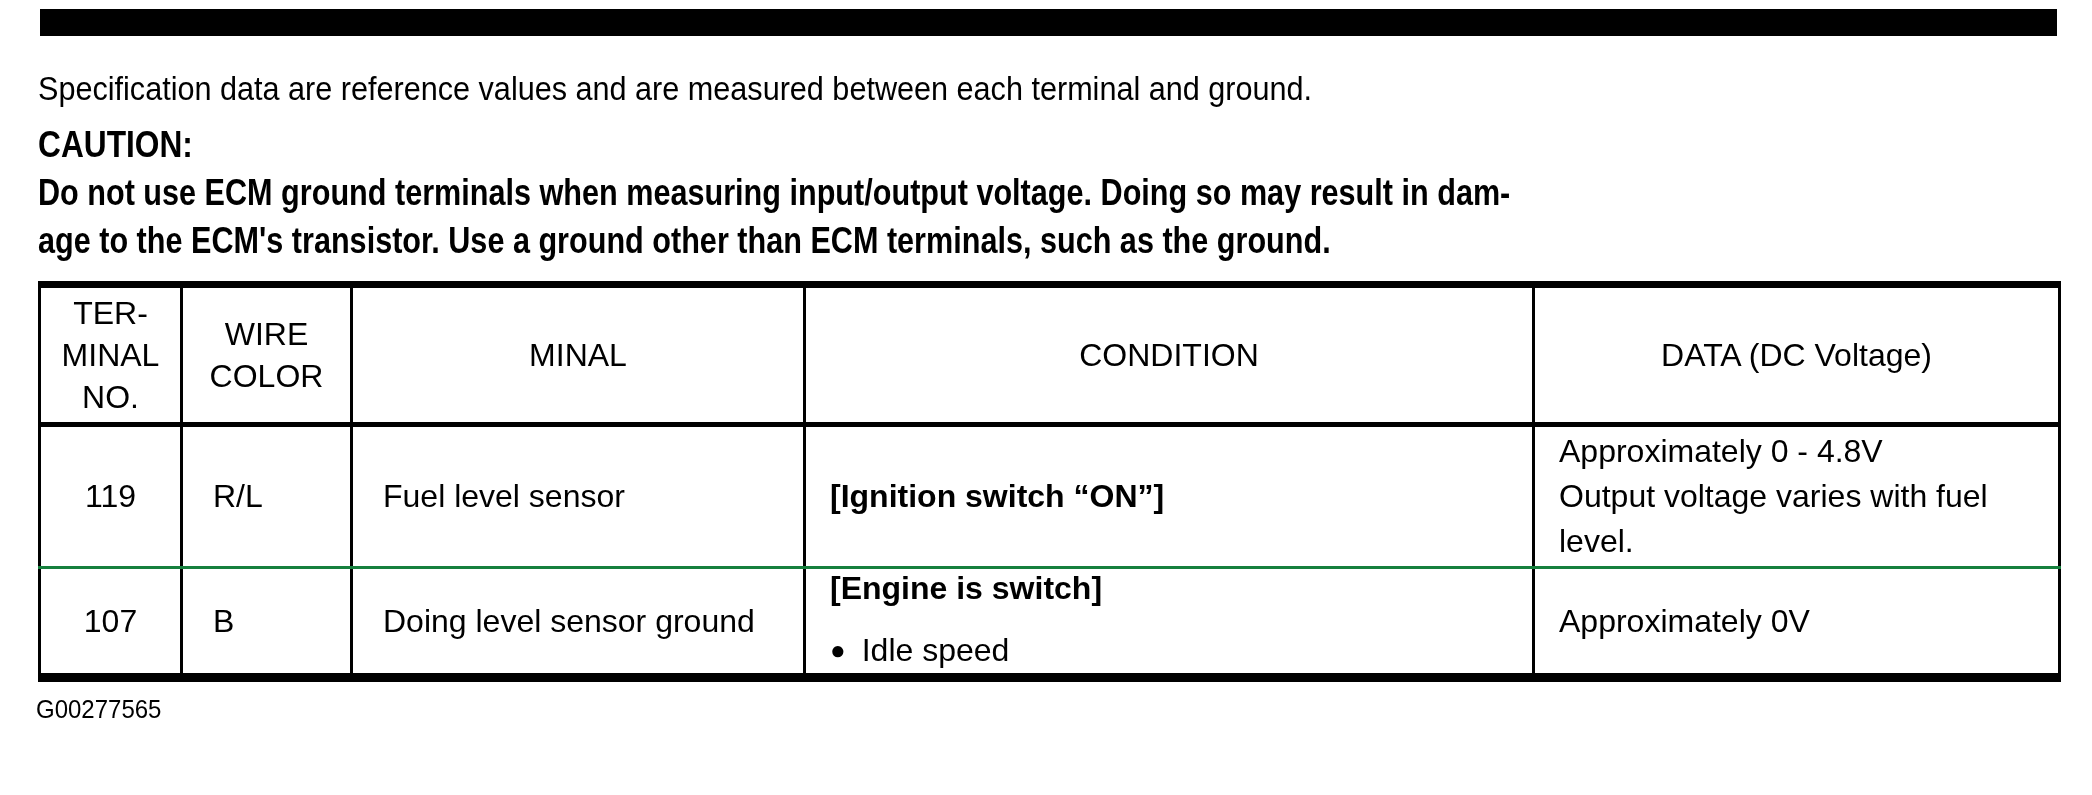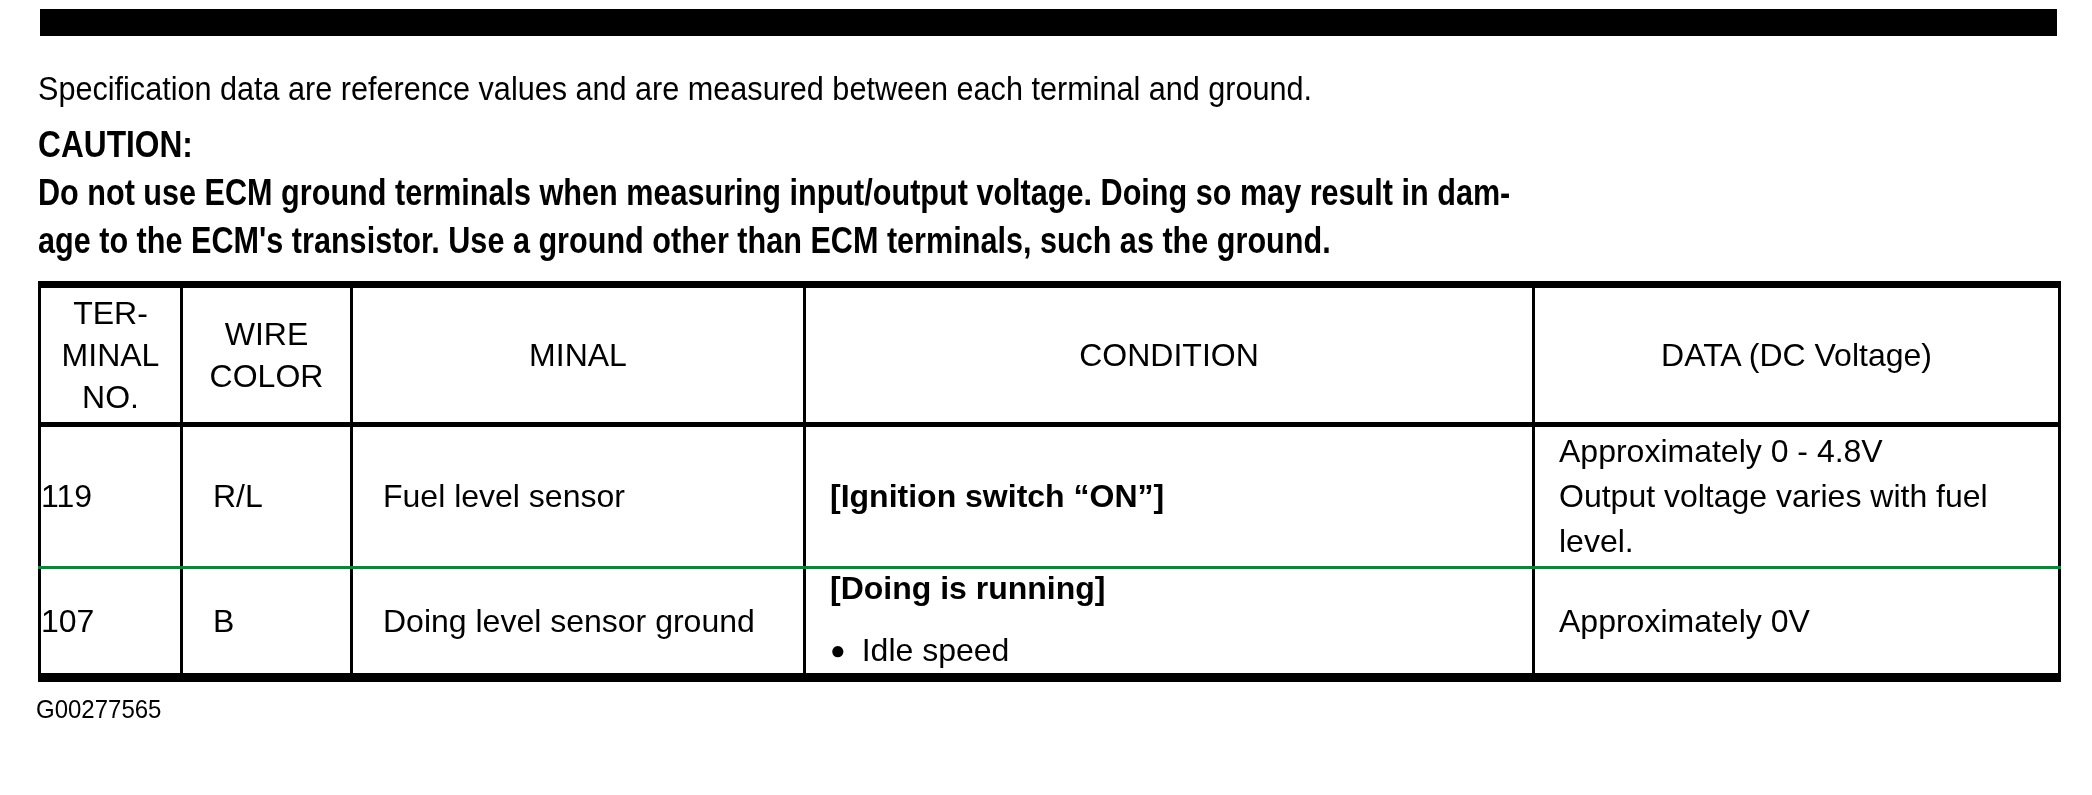--- a/index.html
+++ b/index.html
@@ -69,21 +69,21 @@
     font-weight: normal;
     text-align: center;
     white-space: pre-line;
     line-height: 42px;
     height: 140px;
   }
   table.spec tr.row1 { height: 143px; }
   table.spec tr.row1 td { border-bottom: 3px solid #15803d; }
   table.spec tr.row2 { height: 108px; }
 
-  td.c-center { }
+  td.c-center { text-align: center; }
   td.c-left { padding-left: 30px; text-align: left; }
   td.c-cond { padding-left: 24px; }
   td.c-data { padding-left: 24px; line-height: 45px; }
   .pre { white-space: pre-line; }
   .bold { font-weight: bold; }
 
   .cond-bold { font-weight: bold; line-height: 38px; }
   .cond-bullet { margin-top: 20px; line-height: 46px; }
   .bullet-glyph { font-size: 26px; margin-right: 16px; vertical-align: 2px; }
 
@@ -137,21 +137,21 @@
         </td>
         <td class="c-data pre">Approximately 0 - 4.8V
 Output voltage varies with fuel
 level.</td>
       </tr>
       <tr class="row2">
         <td class="c-center">107</td>
         <td class="c-left">B</td>
         <td class="c-left">Doing level sensor ground</td>
         <td class="c-cond">
-          <div class="cond-bold">[Doing is running]</div>
+          <div class="cond-bold">[Engine is switch]</div>
           <div class="cond-bullet">
             <span class="bullet-glyph">●</span><span>Idle speed</span>
           </div>
         </td>
         <td class="c-data">Approximately 0V</td>
       </tr>
     </tbody>
   </table>
 
   <p class="figure-id">G00277565</p>

